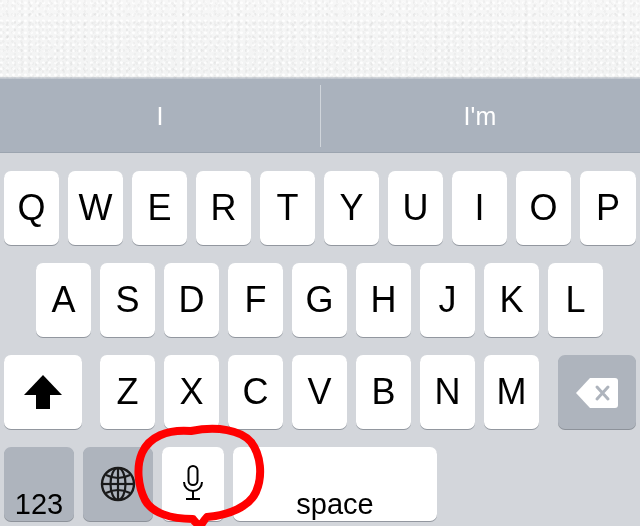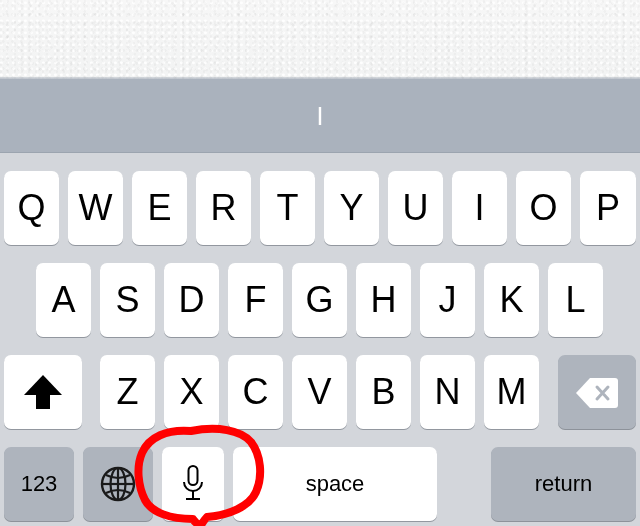--- a/index.html
+++ b/index.html
@@ -96,21 +96,22 @@
     font-size: 36px;
     font-weight: 400;
     user-select: none;
     box-sizing: border-box;
   }
   .key.gray {
     background: #aeb4bd;
     box-shadow: 0 1px 0 rgba(128,134,142,.85);
   }
   .key.small-label {
-    font-size: 22px;
+    font-size: 29px;
+    align-items: flex-end;
   }
 
   .kbd-row {
     position: absolute;
     left: 0;
     width: 640px;
   }
 
   
   .shift-glyph {
@@ -158,20 +159,23 @@
   }
 </style>
 </head>
 <body>
 
 <div id="paper-area"></div>
 
 <div id="suggestion-bar">
   <div class="suggestion">
     <span>I</span>
+  </div>
+  <div class="suggestion">
+    <span>I'm</span>
   </div>
 </div>
 
 <div id="keyboard">
 
   <div class="kbd-row" style="top:18px;height:74px;">
     <div class="key" style="left:4px;top:0;width:55px;height:74px;">
         <span>Q</span>
       </div>
     <div class="key" style="left:68px;top:0;width:55px;height:74px;">
@@ -289,23 +293,20 @@
         <svg width="26" height="40" viewBox="0 0 26 40" xmlns="http://www.w3.org/2000/svg">
           <rect x="8.5" y="2" width="9" height="19" rx="4.5" fill="none" stroke="#000" stroke-width="2"></rect>
           <path d="M4 18 a9 9 0 0 0 18 0" fill="none" stroke="#000" stroke-width="2"></path>
           <line x1="13" y1="27" x2="13" y2="34" stroke="#000" stroke-width="2"></line>
           <line x1="6" y1="35" x2="20" y2="35" stroke="#000" stroke-width="2"></line>
         </svg>
       </span>
     </div>
     <div class="key small-label" style="left:233px;top:0;width:204px;height:74px;">
       <span>space</span>
-    </div>
-    <div class="key gray small-label" style="left:491px;top:0;width:145px;height:74px;">
-      <span>return</span>
     </div>
   </div>
 </div>
 
 <div id="mic-annotation">
   <svg width="140" height="106" viewBox="0 0 140 106" xmlns="http://www.w3.org/2000/svg">
     <path d="M60 11
              C 36 9, 18 17, 11 33
              C 5 47, 7 66, 14 80
              C 21 93, 40 99, 62 99

